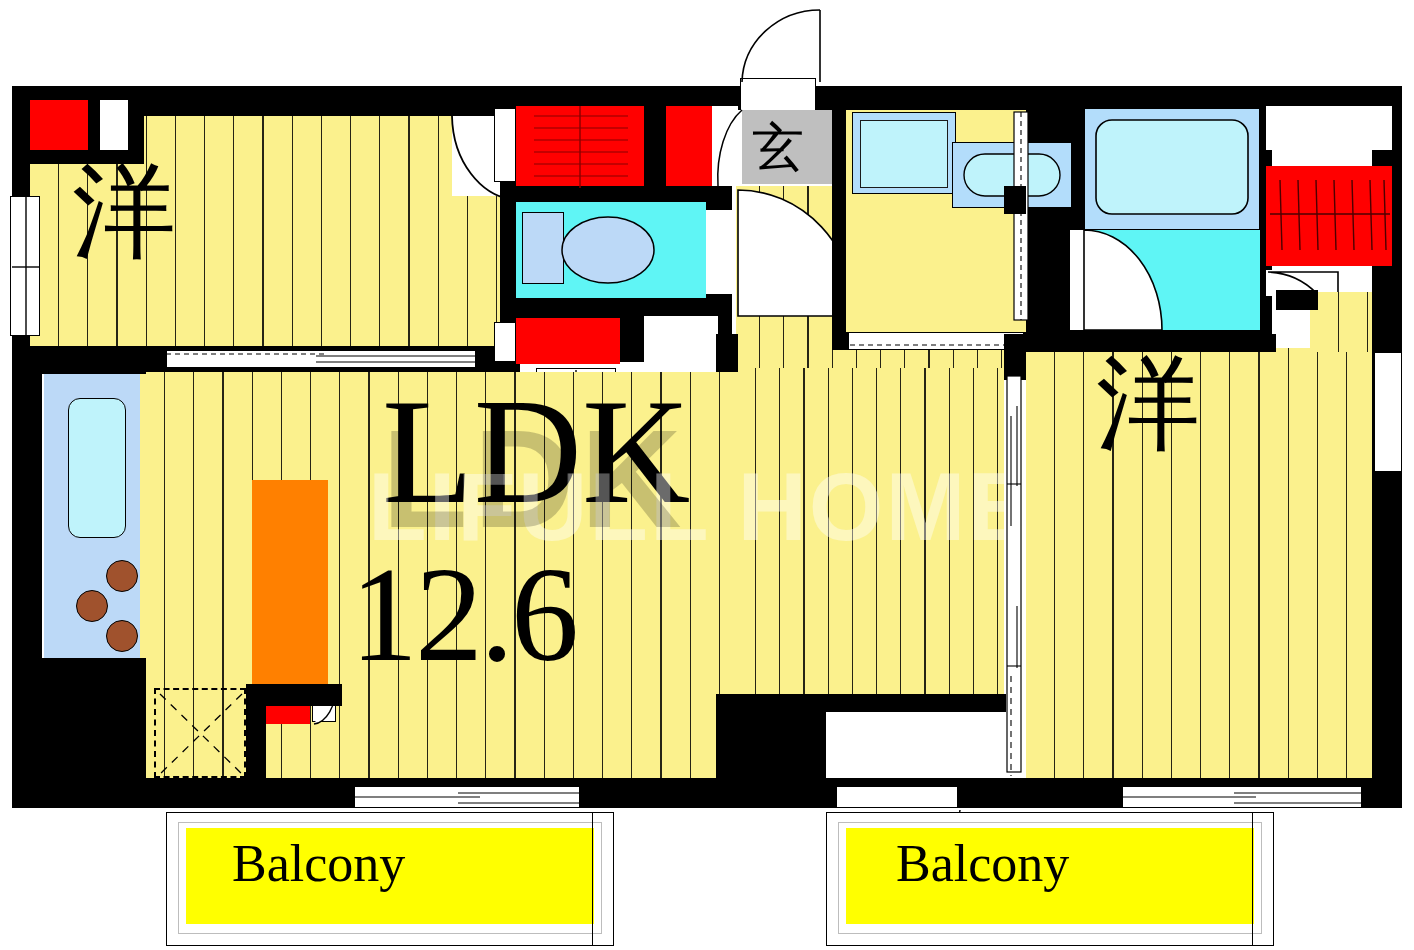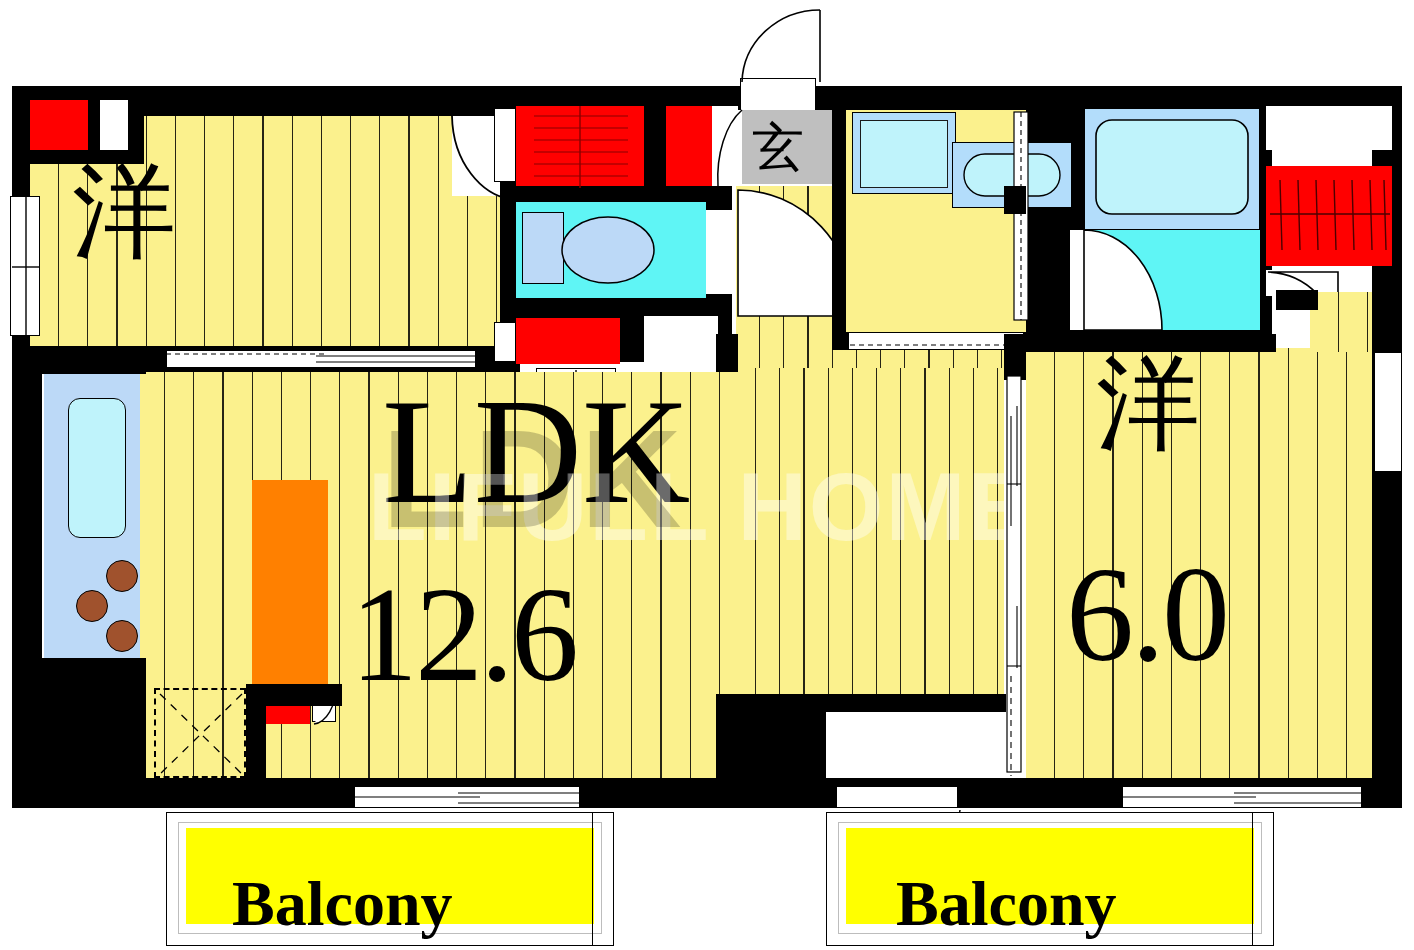--- a/index.html
+++ b/index.html
@@ -35,21 +35,21 @@
 
   
   .lbl{
     position:absolute;color:#000;font-family:"Liberation Serif",serif;
     white-space:nowrap;line-height:1;
   }
   .lbl-room{font-size:104px;letter-spacing:-2px;}
   .lbl-ldk{font-size:150px;letter-spacing:0px;font-weight:400;}
   .lbl-num{font-size:136px;letter-spacing:-3px;}
   .lbl-genkan{font-size:52px;}
-  .lbl-balcony{font-size:64px;font-weight:700;margin-top:34px;}
+  .lbl-balcony{font-size:52px;font-weight:400;}
 
   .wm{
     position:absolute;color:rgba(255,255,255,0.42);
     font-family:"Liberation Sans",sans-serif;font-weight:700;
     font-size:96px;letter-spacing:2px;white-space:nowrap;
     pointer-events:none;
   }
   .wm2{
     position:absolute;color:rgba(0,0,0,0.20);
     font-family:"Liberation Sans",sans-serif;font-weight:700;
@@ -242,30 +242,29 @@
   </svg>
 
   <div class="abs wall" style="left:30px;top:352px;width:116px;height:22px;"></div>
   <div class="abs wall" style="left:30px;top:658px;width:116px;height:120px;"></div>
   <div class="abs wall" style="left:246px;top:684px;width:20px;height:94px;"></div>
   <div class="abs wall" style="left:246px;top:684px;width:96px;height:22px;"></div>
   <div class="abs wall" style="left:716px;top:694px;width:110px;height:84px;"></div>
   <div class="abs wall" style="left:1004px;top:334px;width:22px;height:46px;"></div>
 
   <span class="lbl lbl-ldk" style="left:382px;top:376px;">LDK</span>
-  <span class="lbl lbl-num" style="left:350px;top:566px;">12.6</span>
+  <span class="lbl lbl-num" style="left:350px;top:546px;">12.6</span>
 
   <div class="wm" style="left:368px;top:452px;">LIFULL HOME'S</div>
   <div class="wm2" style="left:382px;top:398px;">LDK</div>
 
   <div class="abs floor planks" style="left:1026px;top:348px;width:346px;height:430px;"></div>
   <div class="abs floor planks" style="left:1310px;top:292px;width:62px;height:60px;"></div>
 
   <span class="lbl lbl-room" style="left:1096px;top:352px;">洋</span>
-  <span class="lbl lbl-num" style="left:1066px;top:546px;">6.0</span>
 
   <svg class="abs" style="left:1000px;top:376px;" width="28" height="398">
     <rect x="7" y="0" width="14" height="396" fill="#ffffff" stroke="#000" stroke-width="1.2"></rect>
     <line x1="11" y1="40" x2="11" y2="150" stroke="#000" stroke-width="1.1"></line>
     <line x1="17" y1="30" x2="17" y2="110" stroke="#000" stroke-width="1.1"></line>
     <line x1="7" y1="108" x2="21" y2="108" stroke="#000" stroke-width="1.1"></line>
     <line x1="11" y1="300" x2="11" y2="400" stroke="#000" stroke-width="1.1" stroke-dasharray="6,5"></line>
     <line x1="7" y1="290" x2="21" y2="290" stroke="#000" stroke-width="1.1"></line>
     <line x1="17" y1="230" x2="17" y2="292" stroke="#000" stroke-width="1.1"></line>
   </svg>

